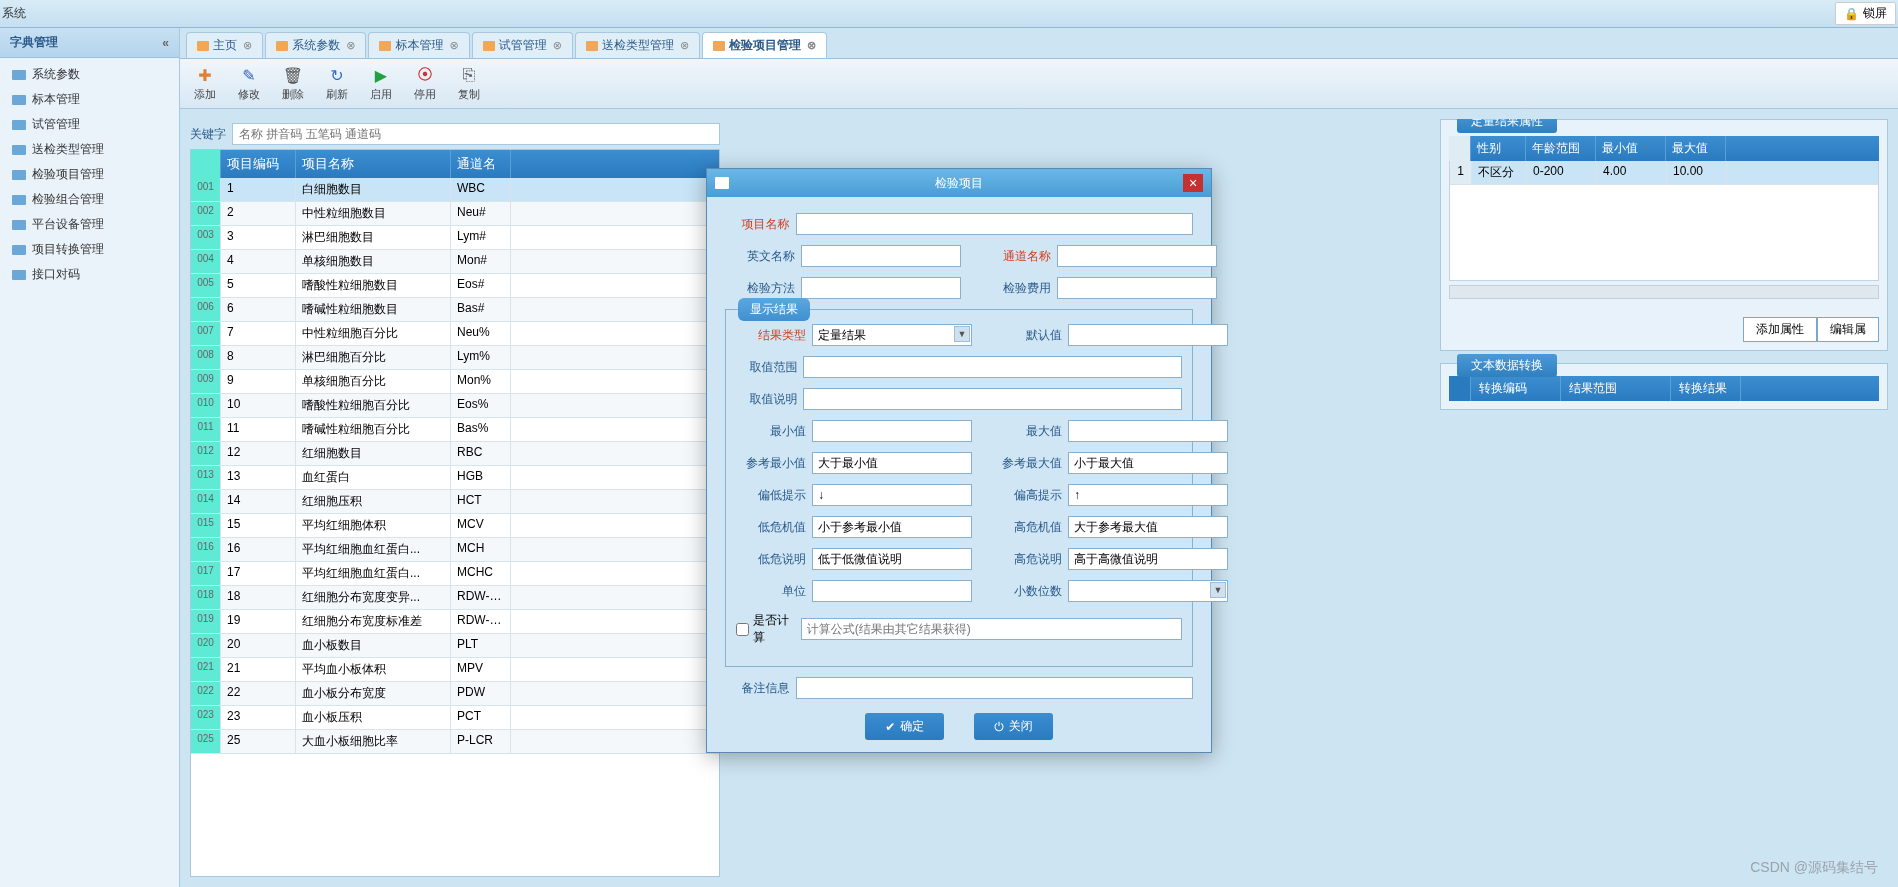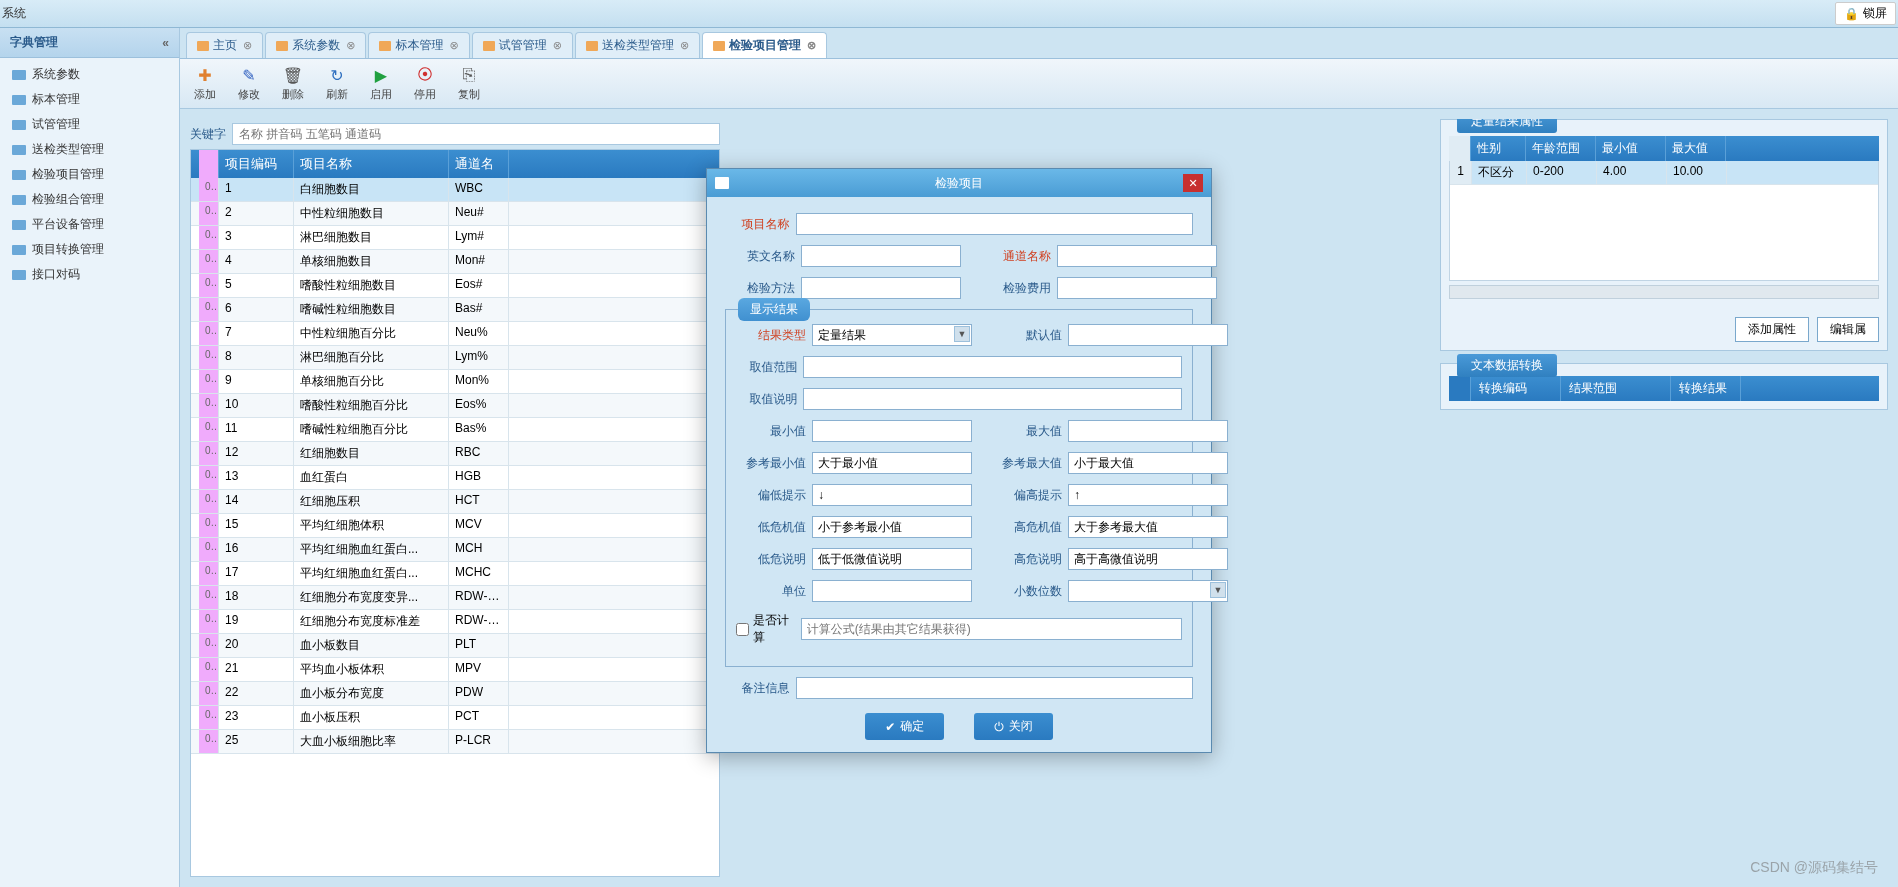--- a/index.html
+++ b/index.html
@@ -40,39 +40,39 @@
 .search-input { flex: 1; border: 1px solid #a8c8e0; padding: 3px 6px; background: #fff; color: #888; }
 
 .grid-container { flex: 1; border: 1px solid #a8c8e0; background: #fff; overflow: hidden; display: flex; flex-direction: column; }
 .grid-header { display: flex; background: linear-gradient(#3b8ed0,#2a7ac0); color: #fff; }
 .grid-header-cell { padding: 5px 6px; border-right: 1px solid #5aa0d8; font-size: 13px; }
 .grid-body { flex: 1; overflow-y: auto; }
 .grid-row { display: flex; border-bottom: 1px solid #d8e4ec; }
 .grid-row.selected { background: #c8e4f6; }
 .grid-row:nth-child(even):not(.selected) { background: #f4f8fb; }
 .grid-cell { padding: 3px 6px; border-right: 1px solid #d8e4ec; font-size: 12px; overflow: hidden; white-space: nowrap; text-overflow: ellipsis; }
-.col-num { width: 20px; background: #f0abfc; text-align: center; color: #666; font-size: 10px; margin-left: 8px; }
+.col-num { width: 30px; background: #5eead4; text-align: center; color: #666; font-size: 10px; }
 .col-code { width: 75px; }
 .col-name { width: 155px; }
 .col-chan { width: 60px; }
 
 .right-panel { flex: 1; display: flex; flex-direction: column; gap: 12px; overflow: hidden; }
 .prop-panel { border: 1px solid #a8c8e0; background: #e8f2fa; position: relative; padding: 12px 8px 8px; }
 .prop-title { position: absolute; top: -10px; left: 16px; background: linear-gradient(#4a9ad8,#3080c0); color: #fff; padding: 3px 14px; border-radius: 3px; font-size: 12px; }
 .prop-grid-header { display: flex; background: linear-gradient(#3b8ed0,#2a7ac0); color: #fff; margin-top: 4px; }
 .prop-grid-header > div { padding: 4px 6px; border-right: 1px solid #5aa0d8; }
 .prop-grid-row { display: flex; background: #c8e4f6; border-bottom: 1px solid #d8e4ec; }
 .prop-grid-row > div { padding: 3px 6px; border-right: 1px solid #d8e4ec; }
 .prop-grid-body { background: #fff; min-height: 120px; border: 1px solid #c0d4e4; border-top: none; }
 .pcol-n { width: 22px; background: #e0ecf4; text-align: center; }
 .pcol-sex { width: 55px; }
 .pcol-age { width: 70px; }
 .pcol-min { width: 70px; }
 .pcol-max { width: 60px; }
-.prop-btns { display: flex; justify-content: flex-end; gap: 8px; margin-top: 18px; }
+.prop-btns { display: flex; justify-content: flex-end; margin-top: 18px; }
 .prop-btn { border: 1px solid #7aa8cc; background: #fff; padding: 3px 12px; cursor: pointer; }
 .prop-scroll { height: 14px; background: #e0e8ee; margin-top: 4px; border: 1px solid #c0d0dc; }
 
 .conv-header { display: flex; background: linear-gradient(#3b8ed0,#2a7ac0); color: #fff; }
 .conv-header > div { padding: 4px 8px; border-right: 1px solid #5aa0d8; }
 .ccol-n { width: 22px; background: #2a7ac0; }
 .ccol-code { width: 90px; }
 .ccol-range { width: 110px; }
 .ccol-res { width: 70px; }
 

